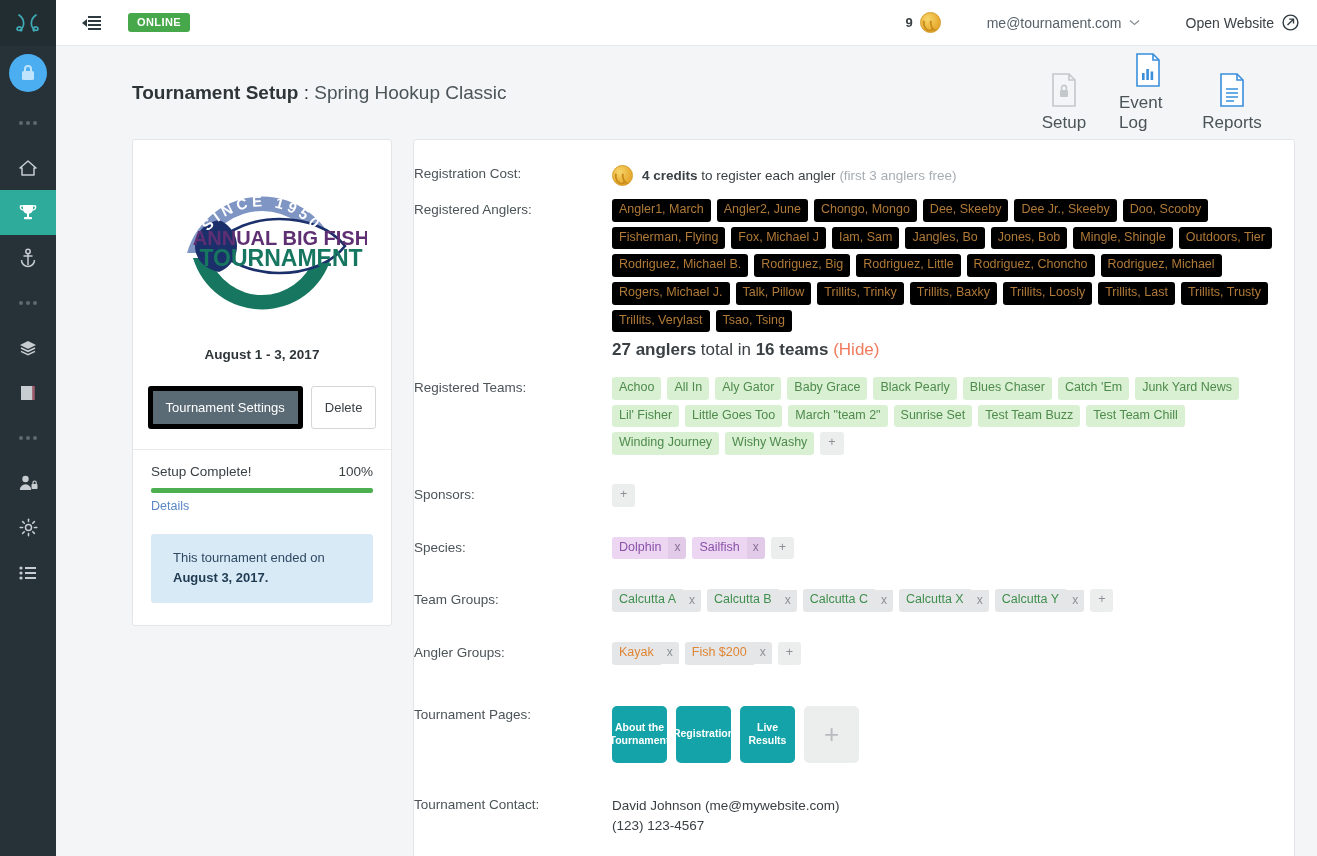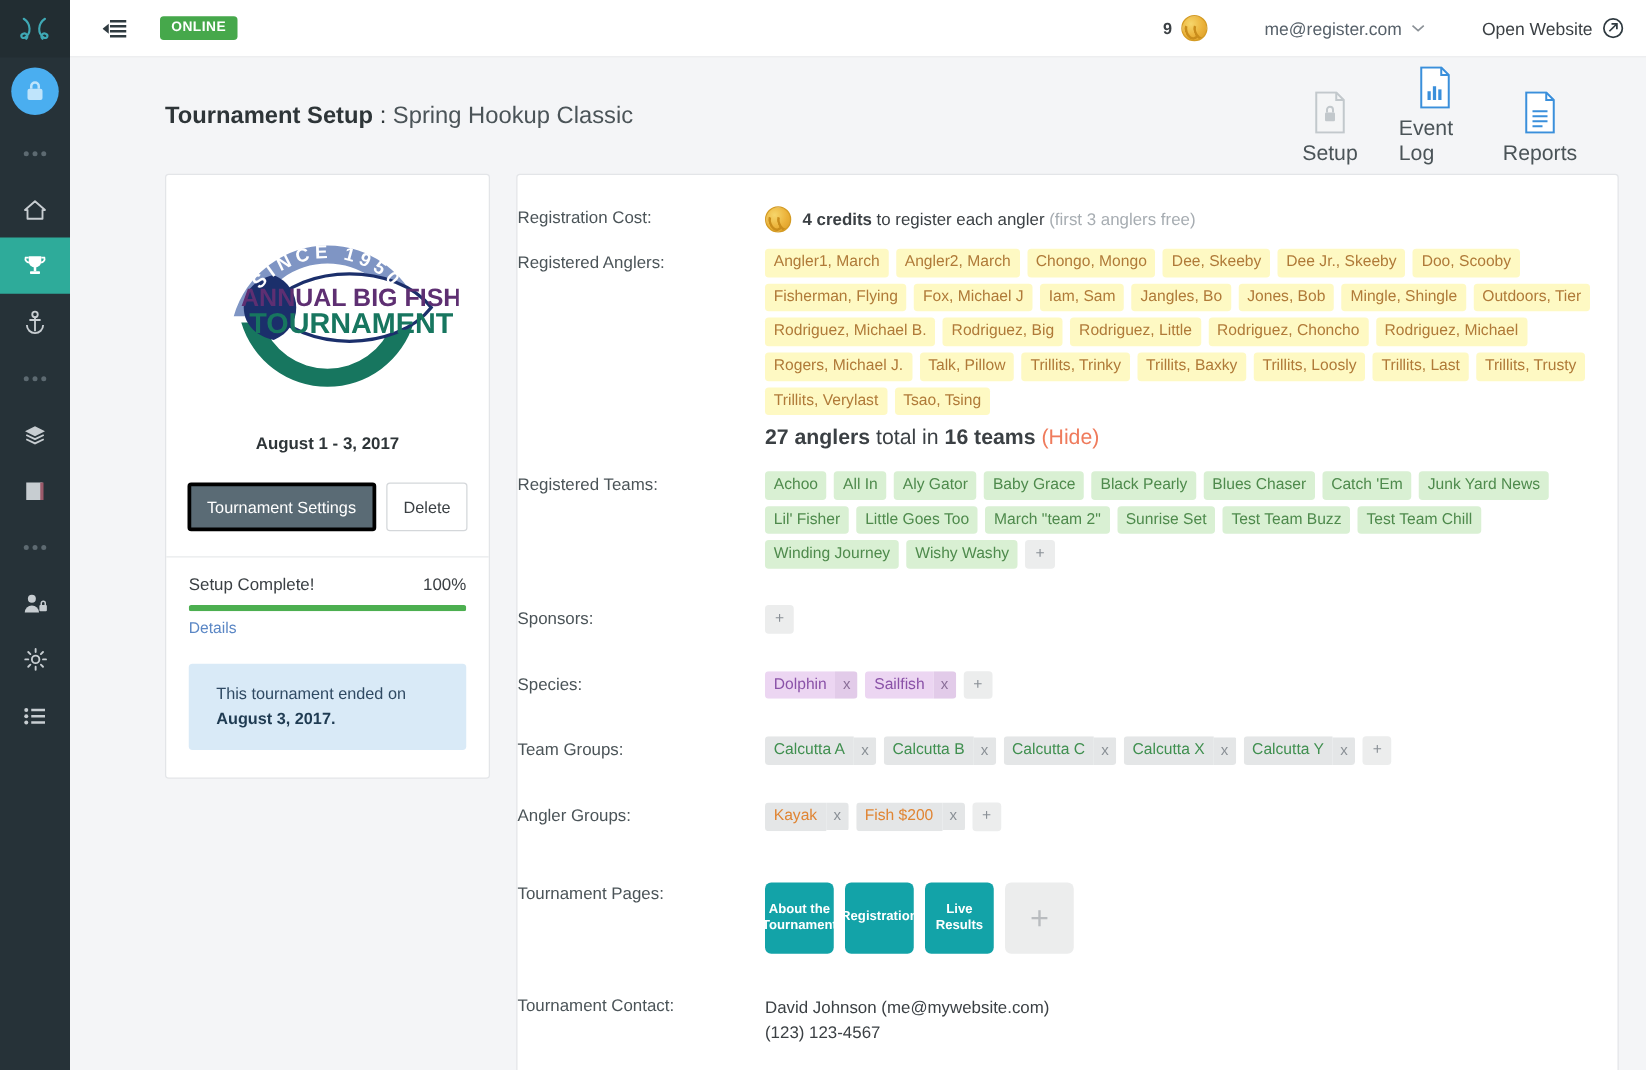--- a/index.html
+++ b/index.html
@@ -74,21 +74,21 @@
   .content { flex: 1 1 auto; display: flex; gap: 21px; padding: 0 22px 0 76px; align-items: flex-start; min-height: 0; }
 
   
   .card {
     width: 260px; background: #fff; border: 1px solid #e3e5e8; border-radius: 3px; flex: 0 0 260px;
   }
   .logo-box { padding: 18px 18px 6px 18px; display: flex; justify-content: center; }
   .tourney-date { text-align: center; font-size: 13.5px; font-weight: bold; color: #2e3538; padding: 8px 0 0; }
   .card-btns { display: flex; gap: 8px; padding: 24px 0 20px; justify-content: center; }
   .btn-settings {
-    background: #5a6b75; color: #fff; border: 3px solid #000000; border-radius: 3px;
+    background: #5a6b75; color: #fff; border: 5px solid #000000; border-radius: 3px;
     font-size: 13px; padding: 9px 13px; cursor: pointer; font-family: inherit;
   }
   .btn-delete {
     background: #fff; color: #3b4044; border: 1px solid #d4d7da; border-radius: 3px;
     font-size: 13px; padding: 9px 13px; cursor: pointer; font-family: inherit;
   }
   .card-divider { height: 1px; background: #e8eaec; margin: 0 0 0 0; }
   .setup-block { padding: 14px 18px 0 18px; }
   .setup-row { display: flex; justify-content: space-between; font-size: 13.5px; color: #3b4044; }
   .progress-track { height: 5px; background: #e6e8ea; border-radius: 2px; margin-top: 9px; overflow: hidden; }
@@ -114,21 +114,21 @@
   .fvalue { flex: 1 1 auto; min-width: 0; padding-top: 1px; }
 
   .cost-line { display: flex; align-items: center; gap: 9px; font-size: 13.5px; color: #3b4044; padding-top: 2px; }
   .cost-line b { font-weight: bold; }
   .muted { color: #a7adb2; }
 
   .tags { display: flex; flex-wrap: wrap; gap: 5px 6px; }
   .tag {
     font-size: 12.5px; border-radius: 3px; padding: 3px 7px 4px; line-height: 1.25; white-space: nowrap; cursor: pointer;
   }
-  .tag-angler { background: #fef9c3; color: #b07a38; }
+  .tag-angler { background: #000000; color: #b07a38; }
   .tag-team { background: #d9f0d3; color: #4e8a4c; }
   .tag-plus {
     background: #eceded; color: #8a9096; padding: 3px 8px 4px; border-radius: 3px; font-size: 12.5px;
     cursor: pointer; line-height: 1.25;
   }
   .summary { font-size: 17px; color: #3b4044; padding: 8px 0 12px; }
   .summary b { font-weight: bold; }
   .hide-link { color: #ef7b5c; cursor: pointer; }
 
   .chip { display: inline-flex; align-items: center; border-radius: 3px; overflow: hidden; cursor: pointer; }
@@ -283,21 +283,21 @@
           </g>
         </svg>
       </span>
       <span class="online-badge">ONLINE</span>
       <span class="topbar-spacer"></span>
       <span class="credits">
         <span>9</span>
         <span class="coin"></span>
       </span>
       <span class="user-menu">
-        <span>me@register.com</span>
+        <span>me@tournament.com</span>
         <svg width="11" height="7" viewBox="0 0 11 7">
           <path d="M1 1.5 L5.5 5.5 L10 1.5" fill="none" stroke="#8a9096" stroke-width="1.3"></path>
         </svg>
       </span>
       <span class="open-site">
         <span>Open Website</span>
         <svg width="17" height="17" viewBox="0 0 17 17">
           <circle cx="8.5" cy="8.5" r="7.4" fill="none" stroke="#2f3a40" stroke-width="1.4"></circle>
           <path d="M5.5 11 L11.2 5.4" stroke="#2f3a40" stroke-width="1.4"></path>
           <path d="M7.2 5.1 H11.5 V9.4" fill="none" stroke="#2f3a40" stroke-width="1.4"></path>
@@ -405,21 +405,21 @@
                 <span><b>4 credits</b><span> to register each angler </span><span class="muted">(first 3 anglers free)</span></span>
               </div>
             </div>
           </div>
 
           <div class="frow" style="margin-top:12px">
             <div class="flabel">Registered Anglers:</div>
             <div class="fvalue">
               <div class="tags" id="anglers-tags">
                   <span class="tag tag-angler">Angler1, March</span>
-                  <span class="tag tag-angler">Angler2, March</span>
+                  <span class="tag tag-angler">Angler2, June</span>
                   <span class="tag tag-angler">Chongo, Mongo</span>
                   <span class="tag tag-angler">Dee, Skeeby</span>
                   <span class="tag tag-angler">Dee Jr., Skeeby</span>
                   <span class="tag tag-angler">Doo, Scooby</span>
                   <span class="tag tag-angler">Fisherman, Flying</span>
                   <span class="tag tag-angler">Fox, Michael J</span>
                   <span class="tag tag-angler">Iam, Sam</span>
                   <span class="tag tag-angler">Jangles, Bo</span>
                   <span class="tag tag-angler">Jones, Bob</span>
                   <span class="tag tag-angler">Mingle, Shingle</span>

